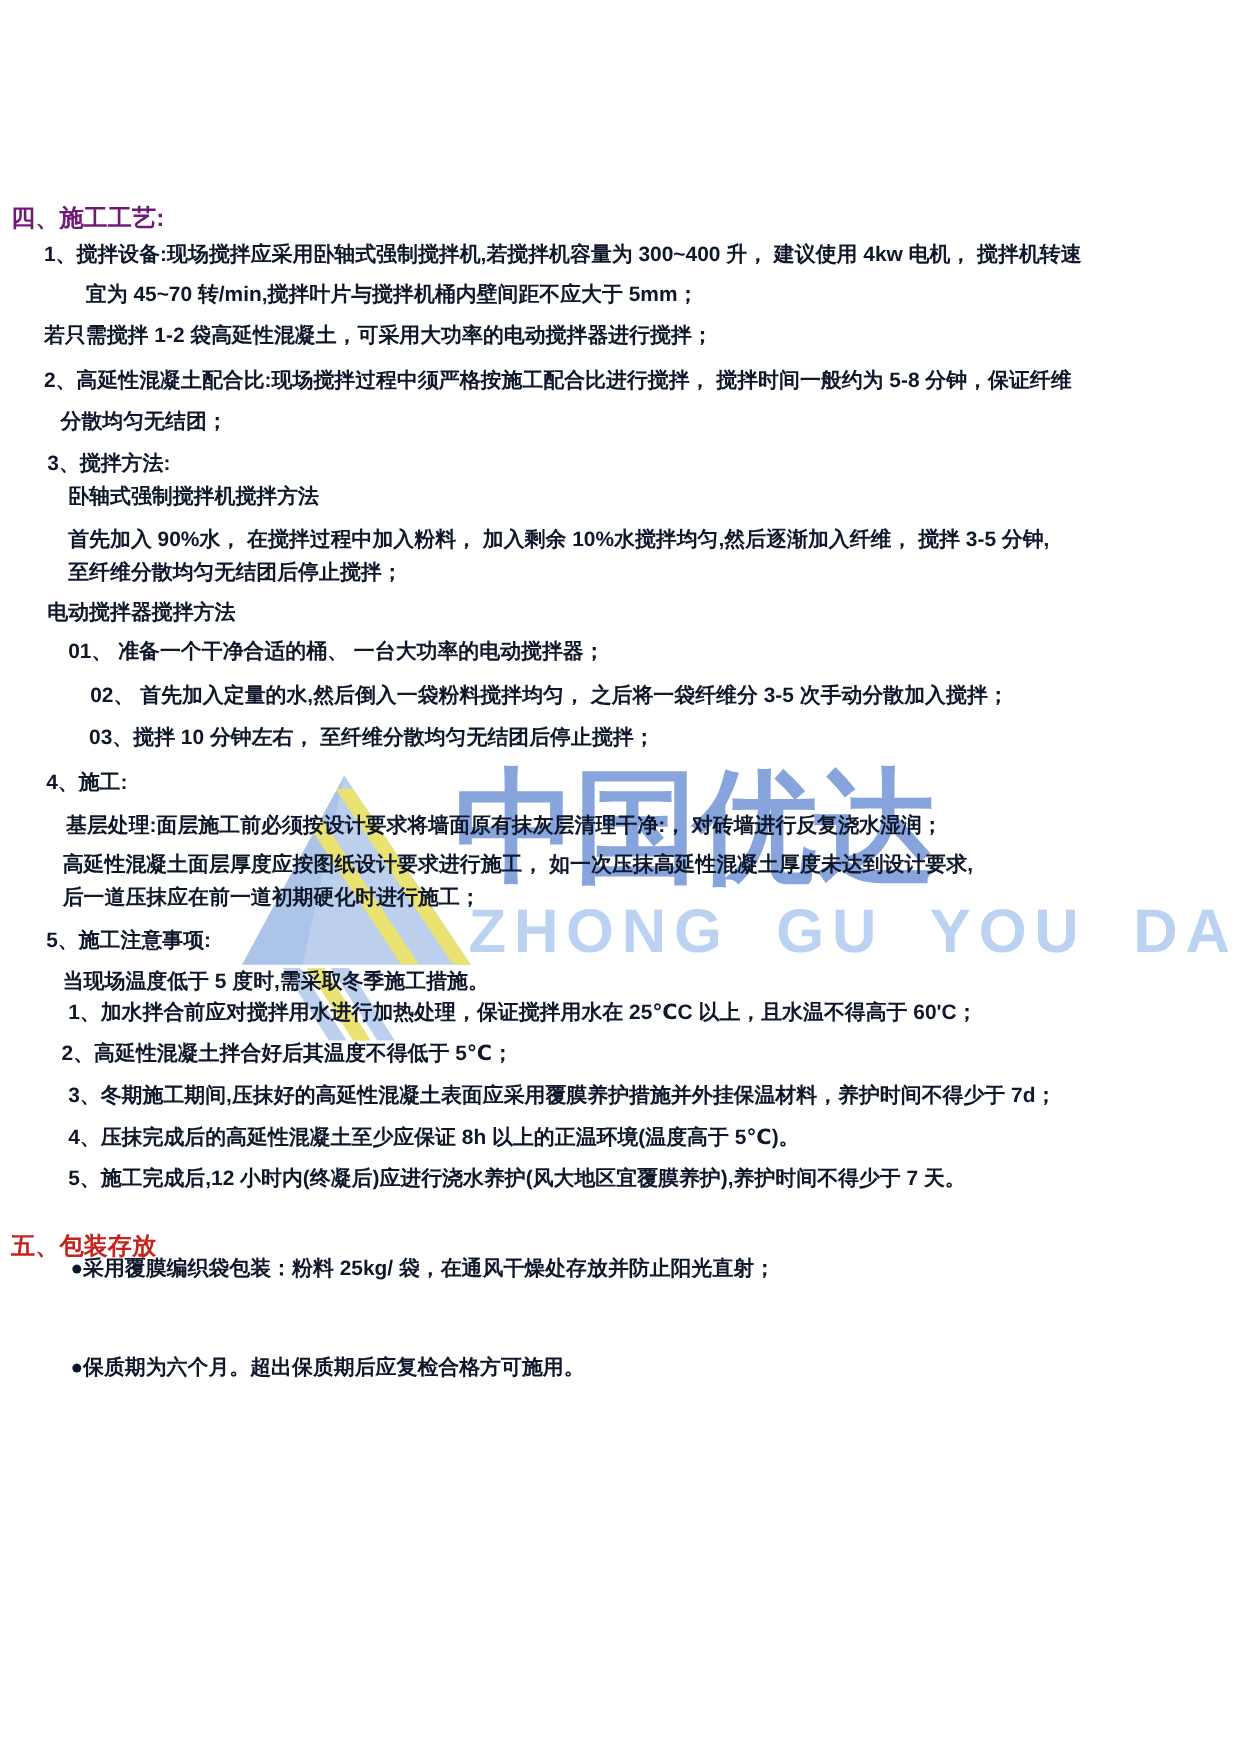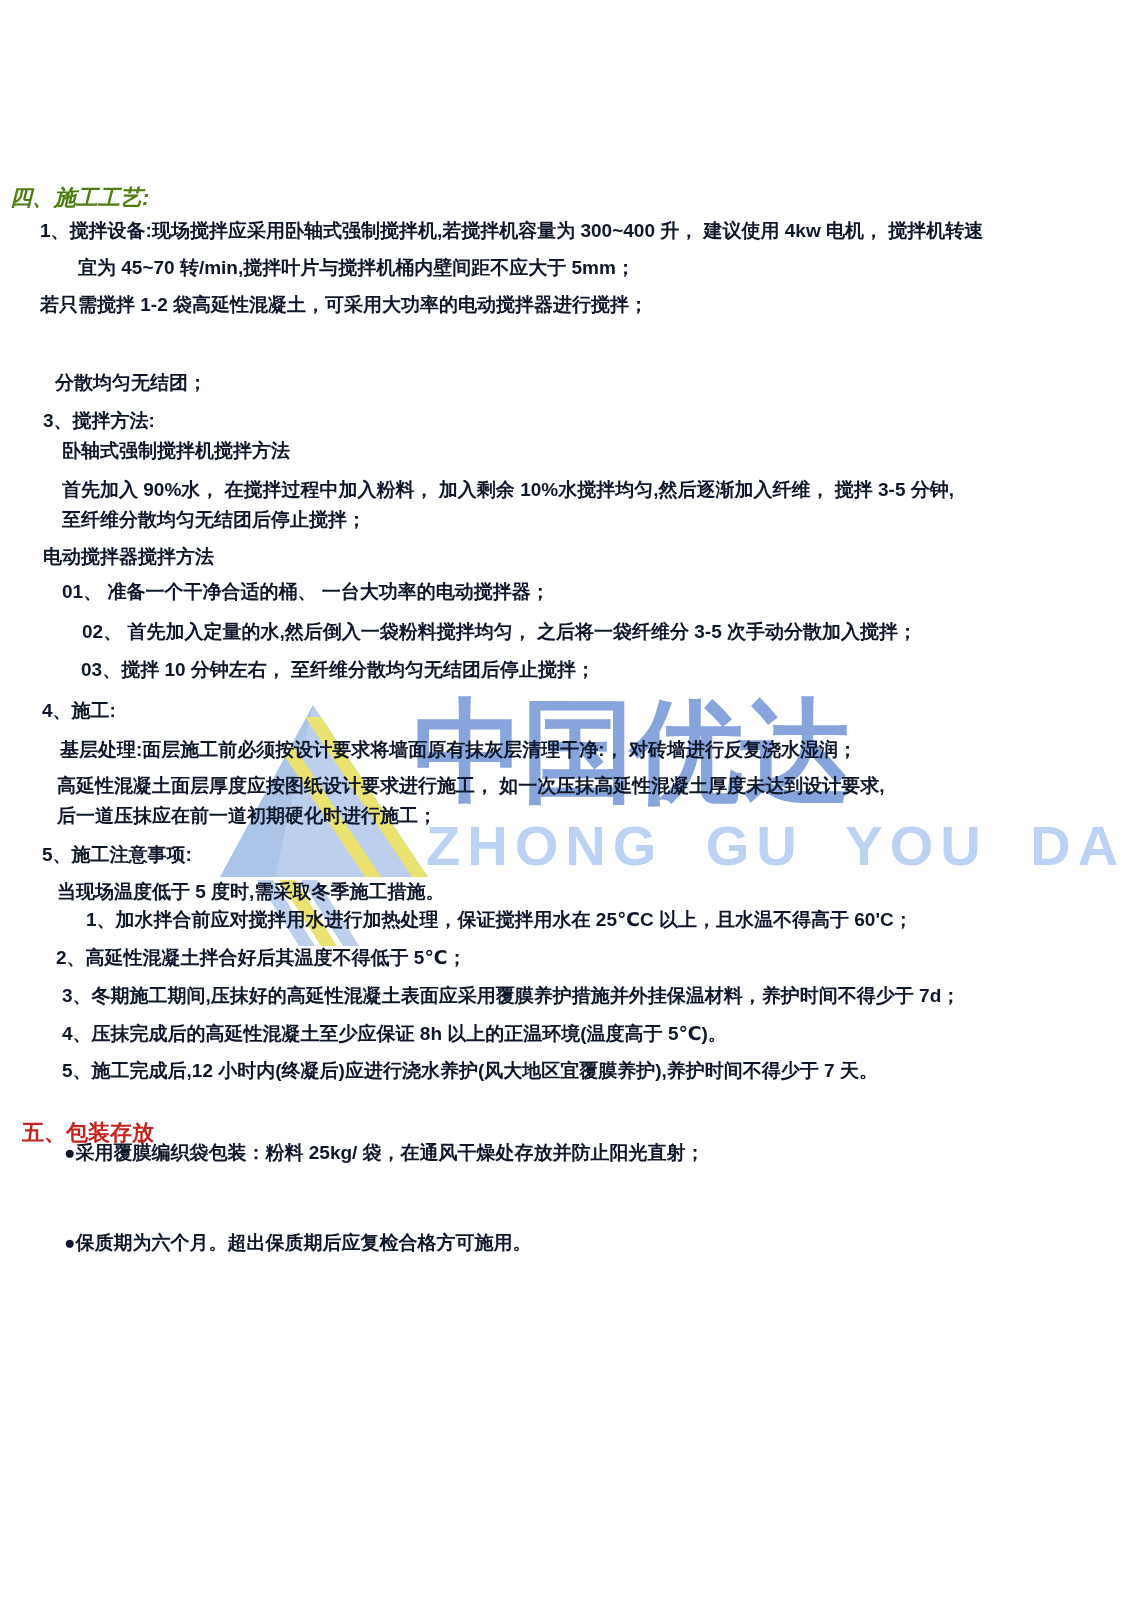--- a/index.html
+++ b/index.html
@@ -57,45 +57,46 @@
       <path d="M52,177 L68,177 L110,243 L94,243 Z" fill="#b7cdec"></path>
       <path d="M74,177 L90,177 L132,243 L116,243 Z" fill="#e9e065"></path>
       <path d="M96,177 L112,177 L154,243 L138,243 Z" fill="#b7cdec"></path>
     </svg>
     <div class="wm-cn" style="color: rgb(106, 143, 212);">中国优达</div>
     <div class="wm-en" style="color: rgb(185, 208, 242);">ZHONG GU YOU DA</div>
   </div>
 
   <div class="textlayer">
 
-    <div class="h-red" style="left: 10px; top: 183px; color: #4d7c0f; font-style: italic;">四、施工工艺:</div>
+    <div class="h-red" style="left: 10px; top: 183px; color: #701a75;">四、施工工艺:</div>
 
     <div class="line" style="left:40px;top:218px;">1、搅拌设备:现场搅拌应采用卧轴式强制搅拌机,若搅拌机容量为 300~400 升， 建议使用 4kw 电机， 搅拌机转速</div>
     <div class="line" style="left:38px;top:255px;margin-left:40px;">宜为 45~70 转/min,搅拌叶片与搅拌机桶内壁间距不应大于 5mm；</div>
     <div class="line" style="left:40px;top:292px;">若只需搅拌 1-2 袋高延性混凝土，可采用大功率的电动搅拌器进行搅拌；</div>
+    <div class="line" style="left:40px;top:333px;">2、高延性混凝土配合比:现场搅拌过程中须严格按施工配合比进行搅拌， 搅拌时间一般约为 5-8 分钟，保证纤维</div>
     <div class="line" style="left:55px;top:370px;">分散均匀无结团；</div>
     <div class="line" style="left:43px;top:408px;">3、搅拌方法:</div>
     <div class="line" style="left:62px;top:438px;">卧轴式强制搅拌机搅拌方法</div>
     <div class="line" style="left:62px;top:477px;">首先加入 90%水， 在搅拌过程中加入粉料， 加入剩余 10%水搅拌均匀,然后逐渐加入纤维， 搅拌 3-5 分钟,</div>
     <div class="line" style="left:62px;top:507px;">至纤维分散均匀无结团后停止搅拌；</div>
     <div class="line" style="left:43px;top:544px;">电动搅拌器搅拌方法</div>
     <div class="line" style="left:62px;top:579px;">01、 准备一个干净合适的桶、 一台大功率的电动搅拌器；</div>
     <div class="line" style="left:62px;top:619px;margin-left:20px;">02、 首先加入定量的水,然后倒入一袋粉料搅拌均匀， 之后将一袋纤维分 3-5 次手动分散加入搅拌；</div>
     <div class="line" style="left:62px;top:657px;margin-left:19px;">03、搅拌 10 分钟左右， 至纤维分散均匀无结团后停止搅拌；</div>
     <div class="line" style="left:42px;top:698px;">4、施工:</div>
     <div class="line" style="left:60px;top:737px;">基层处理:面层施工前必须按设计要求将墙面原有抹灰层清理干净:， 对砖墙进行反复浇水湿润；</div>
     <div class="line" style="left:57px;top:773px;">高延性混凝土面层厚度应按图纸设计要求进行施工， 如一次压抹高延性混凝土厚度未达到设计要求,</div>
     <div class="line" style="left:57px;top:803px;">后一道压抹应在前一道初期硬化时进行施工；</div>
     <div class="line" style="left:42px;top:842px;">5、施工注意事项:</div>
     <div class="line" style="left:57px;top:879px;">当现场温度低于 5 度时,需采取冬季施工措施。</div>
-    <div class="line" style="left:62px;top:907px;margin-left:24px;">1、加水拌合前应对搅拌用水进行加热处理，保证搅拌用水在 25℃C 以上，且水温不得高于 60'C；</div>
+    <div class="line" style="left:62px;top:907px;">1、加水拌合前应对搅拌用水进行加热处理，保证搅拌用水在 25℃C 以上，且水温不得高于 60'C；</div>
     <div class="line" style="left:56px;top:945px;">2、高延性混凝土拌合好后其温度不得低于 5℃；</div>
     <div class="line" style="left:62px;top:983px;">3、冬期施工期间,压抹好的高延性混凝土表面应采用覆膜养护措施并外挂保温材料，养护时间不得少于 7d；</div>
     <div class="line" style="left:62px;top:1021px;">4、压抹完成后的高延性混凝土至少应保证 8h 以上的正温环境(温度高于 5℃)。</div>
     <div class="line" style="left:62px;top:1058px;">5、施工完成后,12 小时内(终凝后)应进行浇水养护(风大地区宜覆膜养护),养护时间不得少于 7 天。</div>
 
-    <div class="h-red" style="left: 22px; top: 1118px; color: rgb(197, 35, 30);">五、包装存放</div>
+    <div class="h-red" style="left: 10px; top: 1118px; color: rgb(197, 35, 30);">五、包装存放</div>
 
     <div class="line" style="left:64px;top:1140px;">●采用覆膜编织袋包装：粉料 25kg/ 袋，在通风干燥处存放并防止阳光直射；</div>
     <div class="line" style="left:64px;top:1230px;">●保质期为六个月。超出保质期后应复检合格方可施用。</div>
 
   </div>
 </div>
 
 </body></html>

